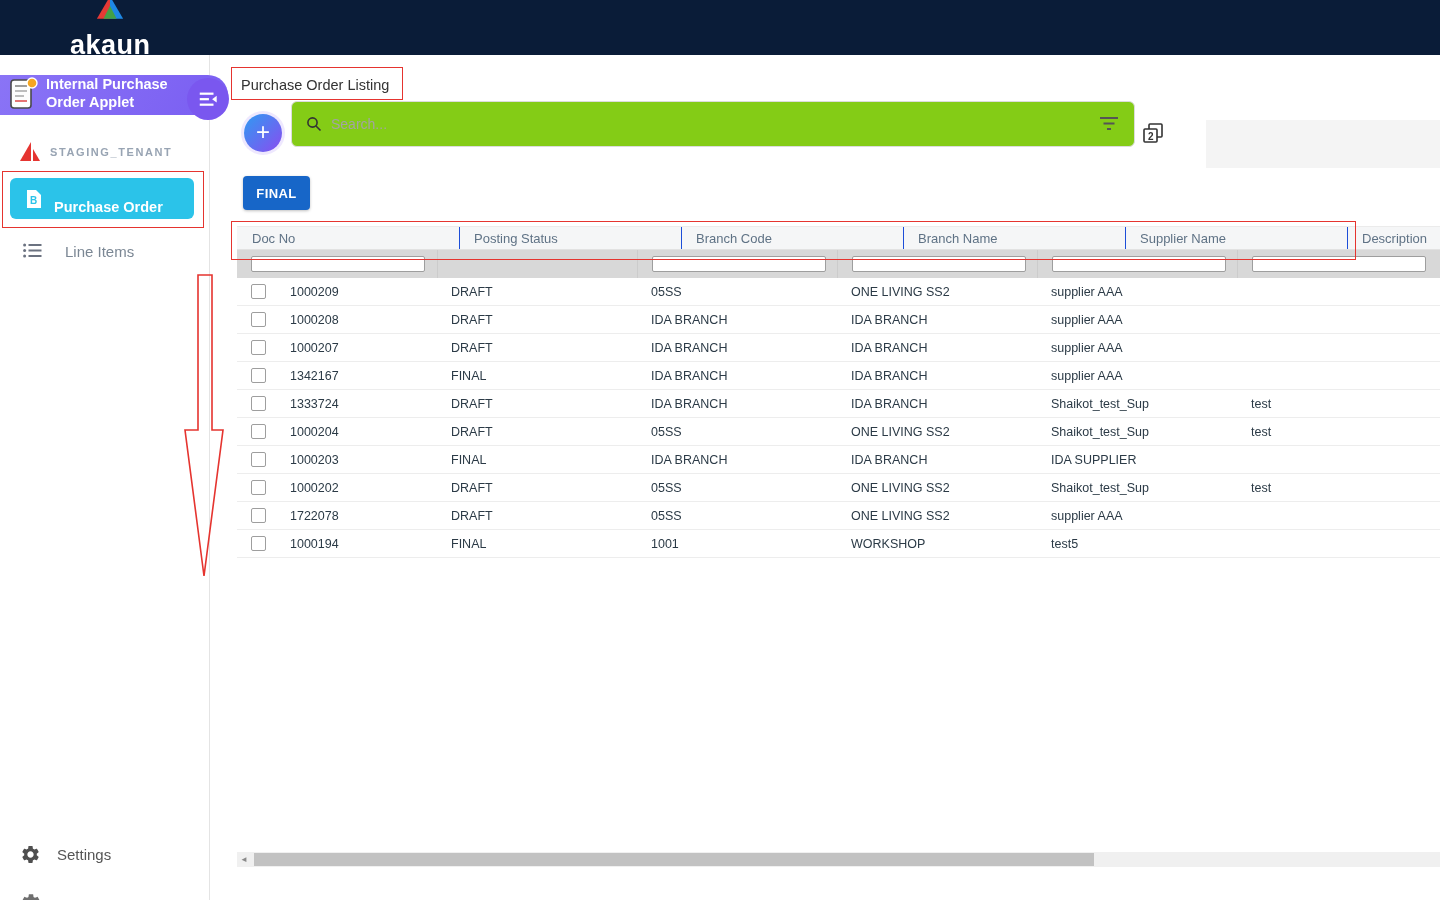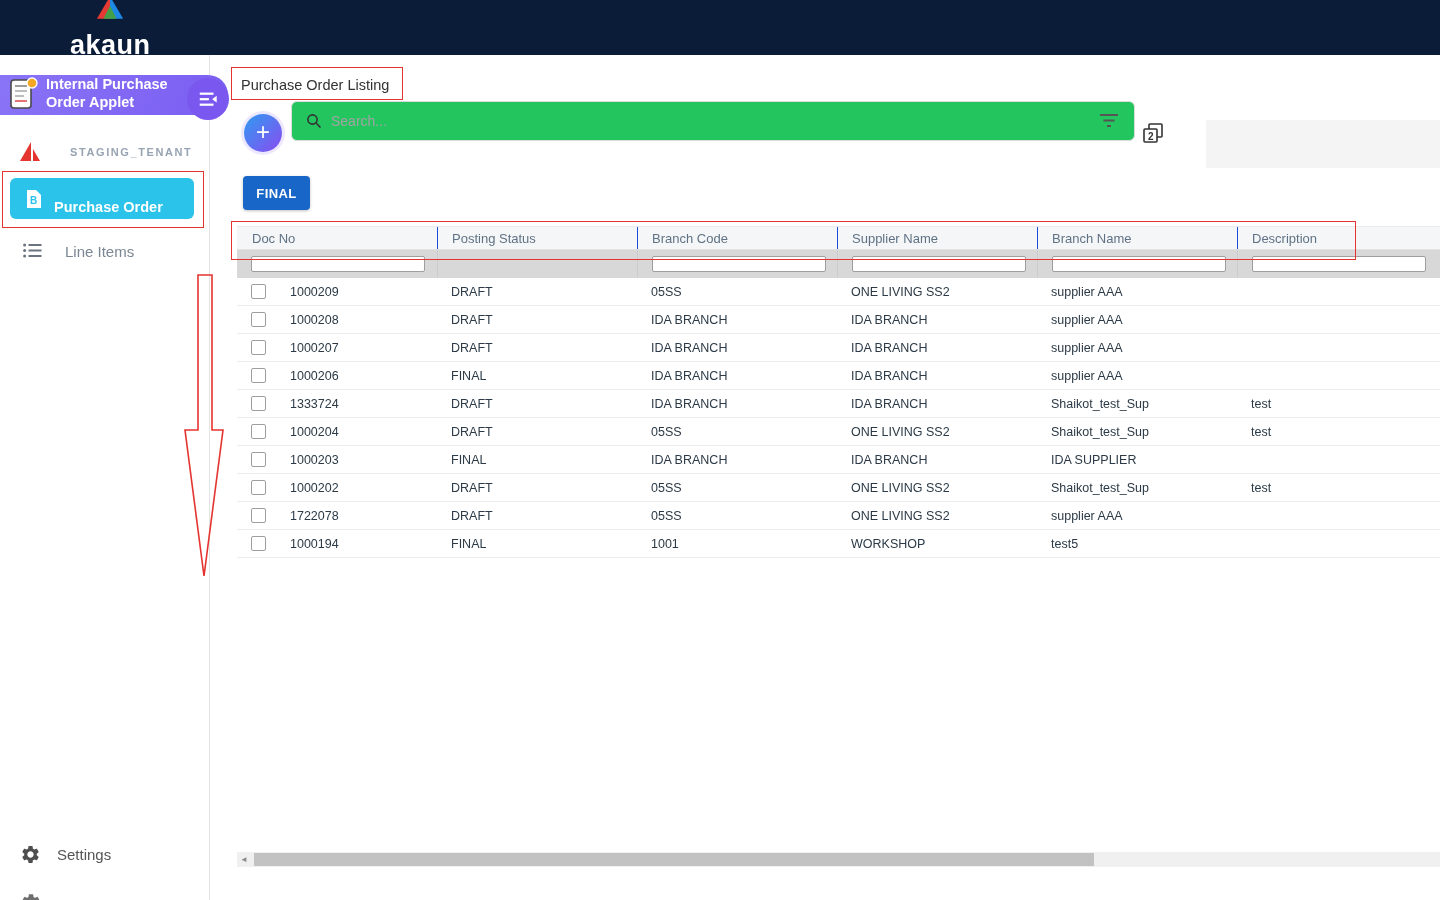--- a/index.html
+++ b/index.html
@@ -13,53 +13,53 @@
   .logo-text { color:#fff; font-size:27px; font-weight:700; letter-spacing:.5px; }
 
   
   .sidebar { position:absolute; left:0; top:55px; width:210px; height:845px; background:#fff; border-right:1px solid #e4e4e4; }
 
   .applet-banner { position:absolute; left:0; top:75px; width:228px; height:40px; background:linear-gradient(120deg,#8a74f6,#7a5ef2); border-radius:0 26px 26px 0; display:flex; align-items:flex-start; z-index:6; }
   .applet-icon { margin-left:4px; flex:0 0 auto; }
   .applet-title { color:#fff; font-size:14.5px; font-weight:700; line-height:1.25; margin-left:4px; width:128px; }
   .banner-toggle { position:absolute; right:-1px; top:3px; width:42px; height:42px; border-radius:50%; background:#7a57ef; display:flex; align-items:center; justify-content:center; cursor:pointer; }
 
-  .tenant-row { position:absolute; left:16px; top:139px; display:flex; align-items:center; gap:28px; }
+  .tenant-row { position:absolute; left:16px; top:139px; display:flex; align-items:center; gap:8px; }
   .tenant-name { font-size:11px; font-weight:700; color:#98a4b3; letter-spacing:1.6px; }
 
   .po-button { position:absolute; left:10px; top:178px; width:184px; height:41px; background:#2bc3e9; border-radius:6px; display:flex; align-items:center; padding-left:15px; gap:11px; cursor:pointer; }
   .po-label { color:#fff; font-size:14.5px; font-weight:600;margin-top:16px; }
 
   .line-items { position:absolute; left:0; top:243px; width:210px; height:34px; display:flex; align-items:flex-start; padding-left:23px; gap:23px; cursor:pointer; }
   .line-items-label { color:#7b8794; font-size:15px; }
 
   .settings-row { position:absolute; left:0; top:836px; width:210px; height:36px; display:flex; align-items:center; padding-left:20px; gap:16px; cursor:pointer; }
   .settings-label { color:#555; font-size:15px; }
   .bottom-gear { position:absolute; left:20px; top:892px; }
 
   
   .page-title { position:absolute; left:241px; top:77px; font-size:14.5px; color:#333; font-weight:500; }
 
   .topright-panel { position:absolute; left:1206px; top:120px; width:234px; height:48px; background:#f4f4f4; }
 
   .add-button { position:absolute; left:244px; top:114px; width:38px; height:38px; border-radius:50%; background:linear-gradient(135deg,#2f9bf2,#8a4cf0); color:#fff; font-size:24px; line-height:36px; text-align:center; cursor:pointer; box-shadow:0 0 0 3px rgba(138,92,246,.14); }
 
-  .search-box { position:absolute; left:291px; top:101px; width:844px; height:40px; background:#22c55e; border:1px solid #dcdcdc; border-radius:6px; display:flex; align-items:center; padding:0 14px; gap:9px; }
+  .search-box { position:absolute; left:291px; top:101px; width:844px; height:46px; background:#84cc16; border:1px solid #dcdcdc; border-radius:6px; display:flex; align-items:center; padding:0 14px; gap:9px; }
   .search-input { flex:1; border:none; outline:none; font-size:14px; color:#333; font-family:"Liberation Sans",sans-serif; background:transparent; }
   .search-input::placeholder { color:#a3a3a3; }
   .filter-btn { width:22px; height:22px; display:flex; align-items:center; justify-content:center; cursor:pointer; }
 
   .copy-btn { position:absolute; left:1141px; top:121px; width:24px; height:24px; cursor:pointer; }
 
   .final-btn { position:absolute; left:243px; top:176px; width:67px; height:34px; background:#1766c8; border:none; border-radius:4px; color:#fff; font-size:13px; font-weight:700; letter-spacing:.4px; cursor:pointer; box-shadow:0 1px 3px rgba(0,0,0,.25); font-family:"Liberation Sans",sans-serif; }
 
   
   .table { position:absolute; left:237px; top:226px; width:1203px; }
   .thead, .filter-row, .trow { display:grid; grid-template-columns:200px 200px 200px 200px 200px 203px; }
-  .thead { height:24px; background:#f5f6f7; border-top:1px solid #ebebeb; border-bottom:1px solid #e2e2e2; }
+  .thead { height:24px; background:#f5f6f7; border-top:1px solid #ebebeb; border-bottom:1px solid #e2e2e2;gap:22px; }
   .th { display:flex; align-items:center; padding-left:14px; font-size:13px; color:#5f7285; border-left:1px solid #1d4ed8; }
   .th:first-child { border-left:none; padding-left:15px; }
   .filter-row { height:28px; background:#d8d8d8; }
   .fcell { display:flex; align-items:center; padding-left:14px; border-left:1px solid #cccccc; }
   .fcell:first-child { border-left:none; }
   .fcell input { width:174px; height:16px; border:1px solid #9e9e9e; border-radius:2px; background:#fff; outline:none; font-size:11px; padding:0 3px; font-family:"Liberation Sans",sans-serif; }
   .trow { height:28px; border-bottom:1px solid #ededed; cursor:pointer; }
   .cell { display:flex; align-items:center; padding-left:14px; font-size:12.5px; color:#2b3a46; overflow:hidden; white-space:nowrap; }
   .doc-cell { gap:24px; }
   .checkbox { width:15px; height:15px; border:1px solid #9e9e9e; border-radius:2px; background:#fff; flex:0 0 auto; }
@@ -184,22 +184,22 @@
     </svg>
   </div>
 
   <button class="final-btn">FINAL</button>
 
   <div class="table">
     <div class="thead">
       <div class="th">Doc No</div>
       <div class="th">Posting Status</div>
       <div class="th">Branch Code</div>
+      <div class="th">Branch Name</div>
       <div class="th">Supplier Name</div>
-      <div class="th">Branch Name</div>
       <div class="th">Description</div>
     </div>
     <div class="filter-row">
       <div class="fcell">
           <input type="text" style="">
         </div>
       <div class="fcell"></div>
       <div class="fcell">
           <input type="text" style="">
         </div>
@@ -246,21 +246,21 @@
       <div class="cell">DRAFT</div>
       <div class="cell">IDA BRANCH</div>
       <div class="cell">IDA BRANCH</div>
       <div class="cell">supplier AAA</div>
       <div class="cell"></div>
     </div>
 
     <div class="trow">
       <div class="cell doc-cell">
         <span class="checkbox"></span>
-        <span>1000206</span>
+        <span>1342167</span>
       </div>
       <div class="cell">FINAL</div>
       <div class="cell">IDA BRANCH</div>
       <div class="cell">IDA BRANCH</div>
       <div class="cell">supplier AAA</div>
       <div class="cell"></div>
     </div>
 
     <div class="trow">
       <div class="cell doc-cell">

